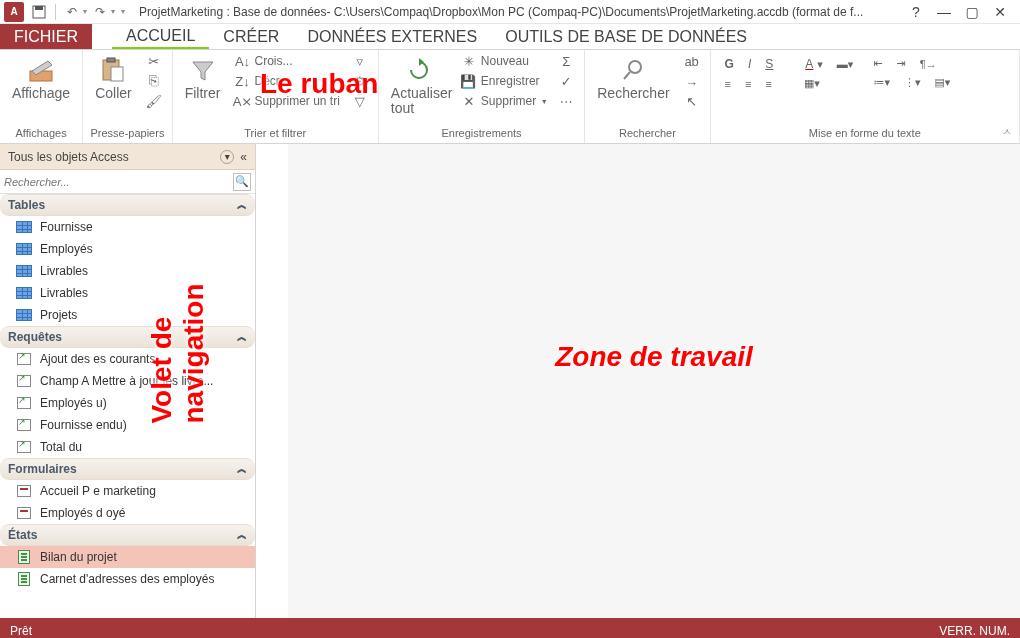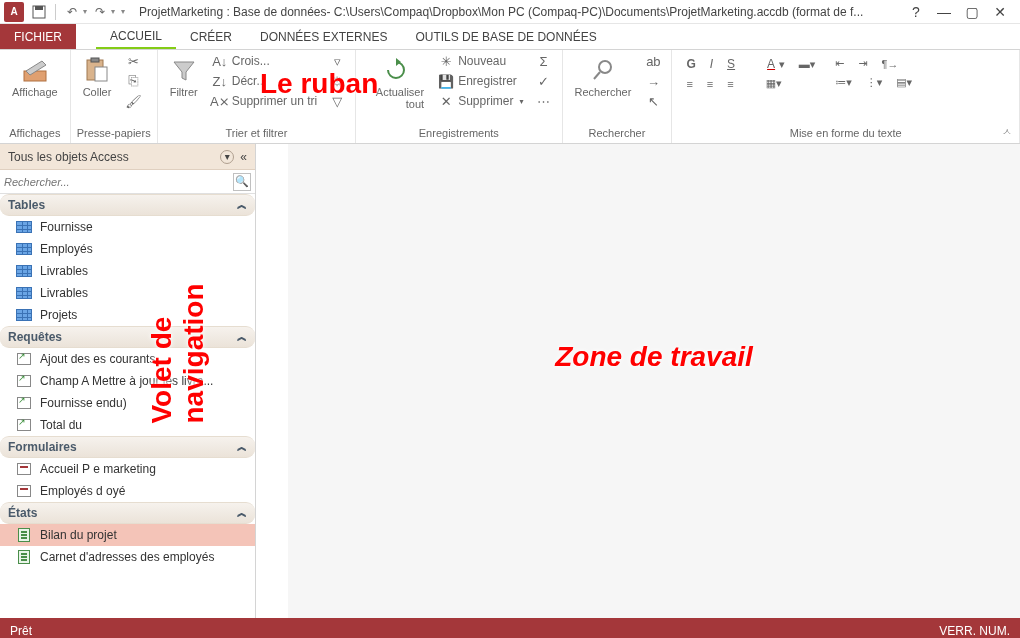--- a/index.html
+++ b/index.html
@@ -7,29 +7,29 @@
 .titlebar{height:24px;background:#fff;display:flex;align-items:center;border-bottom:1px solid #e6e6e6;}
 .titlebar .app-icon{width:20px;height:20px;margin:0 4px;background:#a4373a;border-radius:2px;display:flex;align-items:center;justify-content:center;color:#fff;font-weight:bold;font-size:10px;}
 .qat{display:flex;align-items:center;gap:2px;}
 .qat .qbtn{width:22px;height:22px;display:flex;align-items:center;justify-content:center;color:#666;cursor:pointer;}
 .qat .sep{width:1px;height:16px;background:#ccc;margin:0 3px;}
 .qat .dd{font-size:8px;color:#888;margin-left:-2px;}
 .titlebar .title-text{flex:1;text-align:left;padding-left:14px;color:#444;font-size:12px;white-space:nowrap;overflow:hidden;text-overflow:ellipsis;}
 .titlebar .win-controls{display:flex;align-items:center;gap:8px;padding-right:10px;}
 .titlebar .win-controls span{cursor:pointer;color:#444;font-size:14px;width:20px;text-align:center;}
 .tabs{height:26px;background:#fff;display:flex;align-items:stretch;border-bottom:1px solid #d4d4d4;}
-.tabs .tab{padding:0 14px;display:flex;align-items:center;color:#444;font-size:12px;cursor:pointer;text-transform:uppercase;}
+.tabs .tab{padding:0 14px;display:flex;align-items:center;color:#444;font-size:16px;cursor:pointer;text-transform:uppercase;}
 .tabs .tab.file{background:#a4373a;color:#fff;}
 .tabs .tab.active{color:#404040;border-bottom:2px solid #84cc16;margin-left:20px;}
 .ribbon{height:94px;background:#fff;display:flex;border-bottom:1px solid #d4d4d4;position:relative;}
 .ribbon .group{border-right:1px solid #e6e6e6;display:flex;flex-direction:column;padding:2px 6px;}
 .ribbon .group-body{flex:1;display:flex;align-items:flex-start;gap:4px;}
 .ribbon .group-label{text-align:center;color:#666;font-size:11px;padding:2px 0;}
 .ribbon .bigbtn{display:flex;flex-direction:column;align-items:center;justify-content:center;gap:2px;padding:4px 6px;cursor:pointer;color:#666;}
-.ribbon .bigbtn .lbl{font-size:11px;text-align:right;line-height:1.1;}
+.ribbon .bigbtn .lbl{font-size:14px;text-align:left;line-height:1.1;}
 .ribbon .smallcol{display:flex;flex-direction:column;gap:2px;justify-content:center;}
 .ribbon .smallbtn{display:flex;align-items:center;gap:4px;padding:1px 4px;cursor:pointer;color:#666;font-size:11px;white-space:nowrap;}
 .ribbon .ico{width:16px;height:16px;display:inline-flex;align-items:center;justify-content:center;font-size:13px;}
 .ribbon .ico-lg{width:28px;height:28px;display:inline-flex;align-items:center;justify-content:center;font-size:22px;}
 .ribbon .collapse-arrow{position:absolute;right:8px;bottom:4px;color:#888;font-size:10px;cursor:pointer;}
 .annot{color:#ff0000;font-size:28px;font-weight:bold;text-shadow:0 0 6px #fff,0 0 3px #fff;pointer-events:none;}
 .annot-ribbon{position:absolute;left:260px;top:18px;}
 .body{display:flex;height:calc(638px - 24px - 26px - 94px - 20px);gap:32px;}
 .navpane{width:256px;border-right:1px solid #d4d4d4;display:flex;flex-direction:column;background:#fff;position:relative;}
 .navpane .np-header{height:26px;background:#f2e6d9;border-bottom:1px solid #e0d0c0;display:flex;align-items:center;padding:0 8px;color:#444;font-size:15px;}
@@ -352,20 +352,26 @@
     <div class="np-item">
         <span class="itm-ico">
           <span class="queryic"></span>
         </span>
         <span>Champ A              Mettre à jour les livra...</span>
       </div>
     <div class="np-item">
         <span class="itm-ico">
           <span class="queryic"></span>
         </span>
+        <span>Employés             u)</span>
+      </div>
+    <div class="np-item">
+        <span class="itm-ico">
+          <span class="queryic"></span>
+        </span>
         <span>Fournisse           endu)</span>
       </div>
     <div class="np-item">
         <span class="itm-ico">
           <span class="queryic"></span>
         </span>
         <span>Total du</span>
       </div>
 
     <div class="np-cat">

